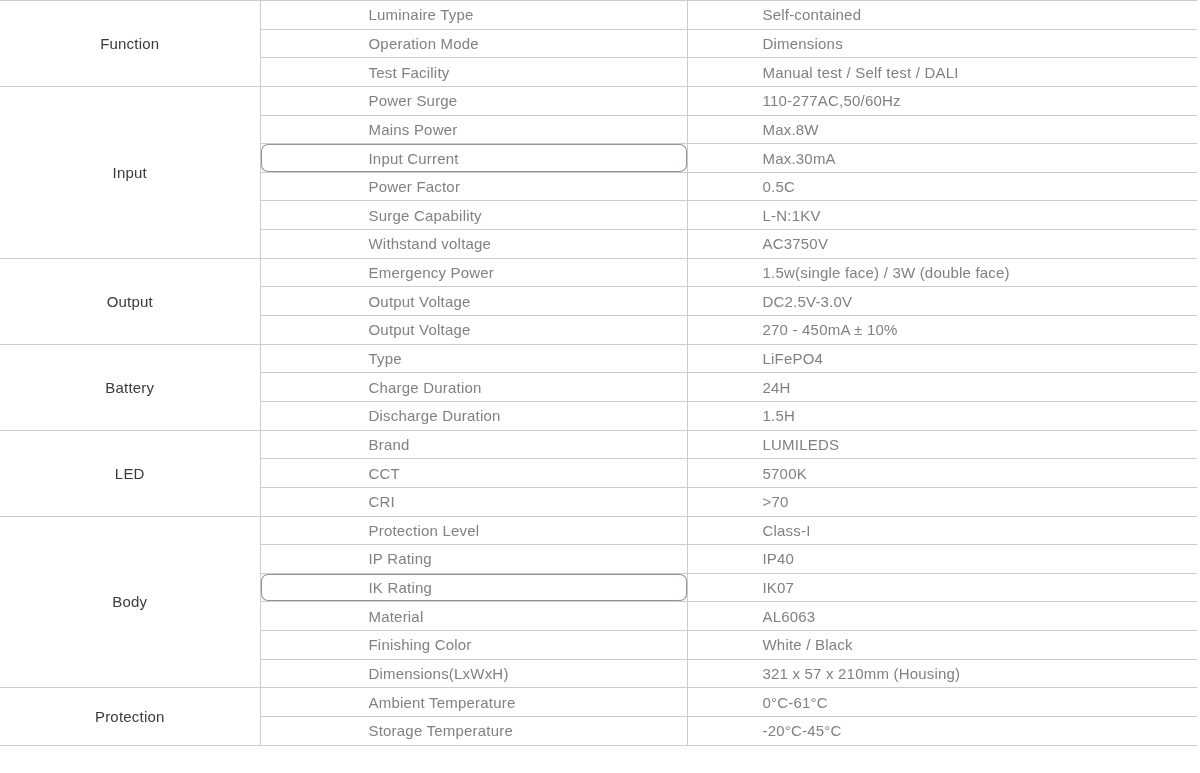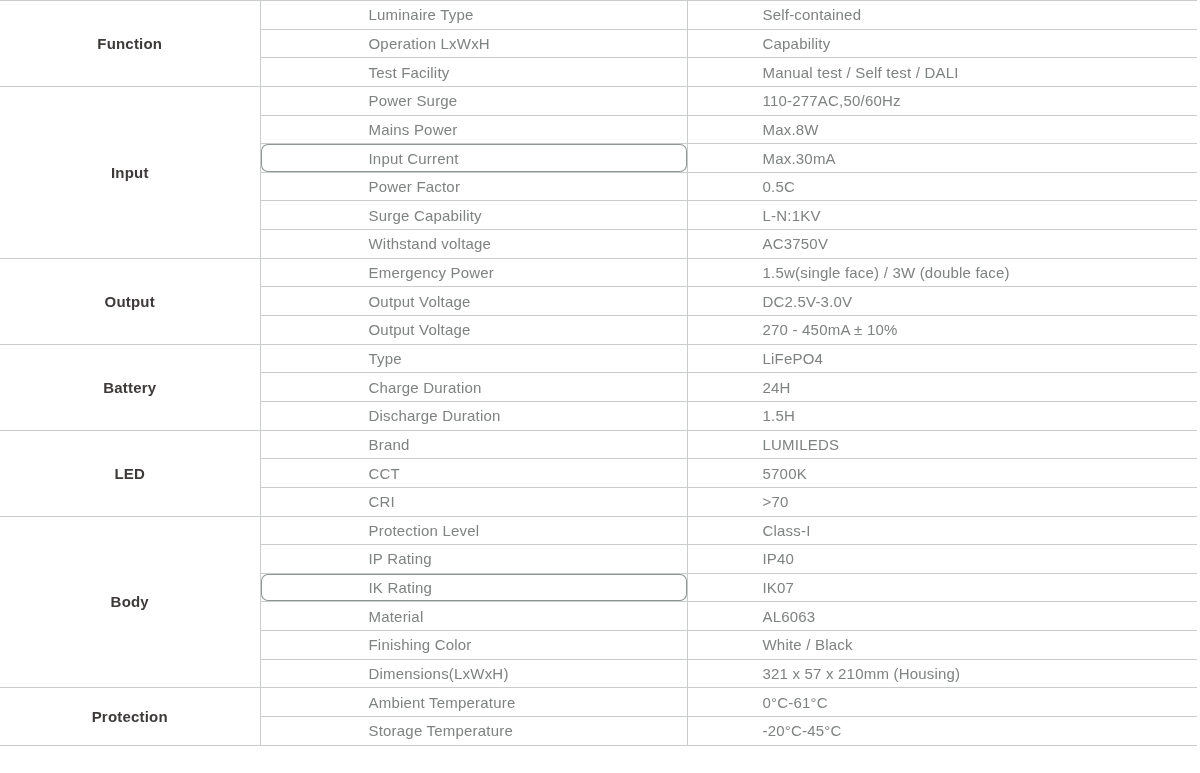--- a/index.html
+++ b/index.html
@@ -28,21 +28,21 @@
     font-size:15px;
     height:28.65px;
     vertical-align:middle;
     white-space:nowrap;
     overflow:hidden;
   }
   td.cat{
     border-left:none;
     text-align:center;
     color:var(--cat-text);
-    font-weight:700;
+    font-weight:400;
     letter-spacing:.2px;
     margin-left:44px;
   }
   td.param{
     padding-left:108px;
     color:var(--row-text);
     letter-spacing:.2px;
   }
   td.value{
     border-right:none;
@@ -66,22 +66,22 @@
         <col class="c-param">
         <col class="c-value">
     </colgroup>
     <tbody id="spec-body">
         <tr>
           <td class="cat" rowspan="3">Function</td>
           <td class="param">Luminaire Type</td>
           <td class="value">Self-contained</td>
         </tr>
         <tr>
-          <td class="param">Operation LxWxH</td>
-          <td class="value">Capability</td>
+          <td class="param">Operation Mode</td>
+          <td class="value">Dimensions</td>
         </tr>
         <tr>
           <td class="param">Test Facility</td>
           <td class="value">Manual test / Self test / DALI</td>
         </tr>
         <tr>
           <td class="cat" rowspan="6">Input</td>
           <td class="param">Power Surge</td>
           <td class="value">110-277AC,50/60Hz</td>
         </tr>

